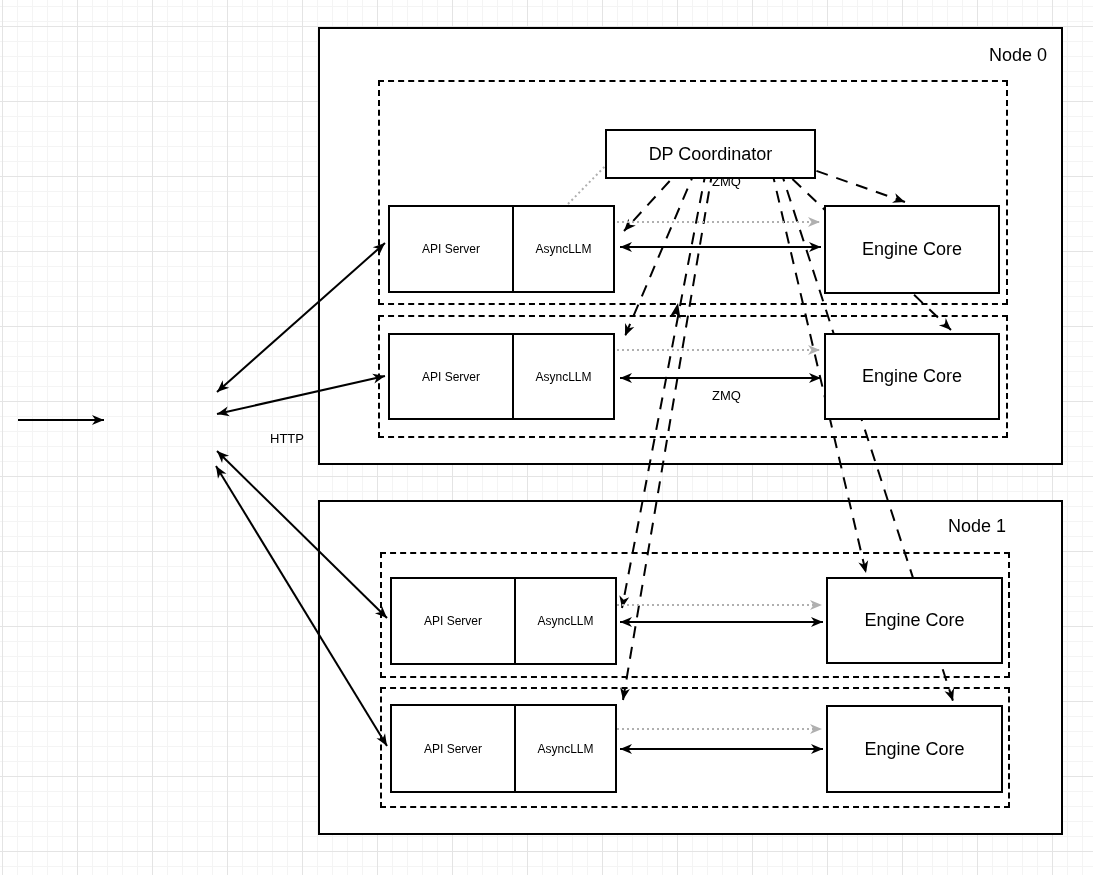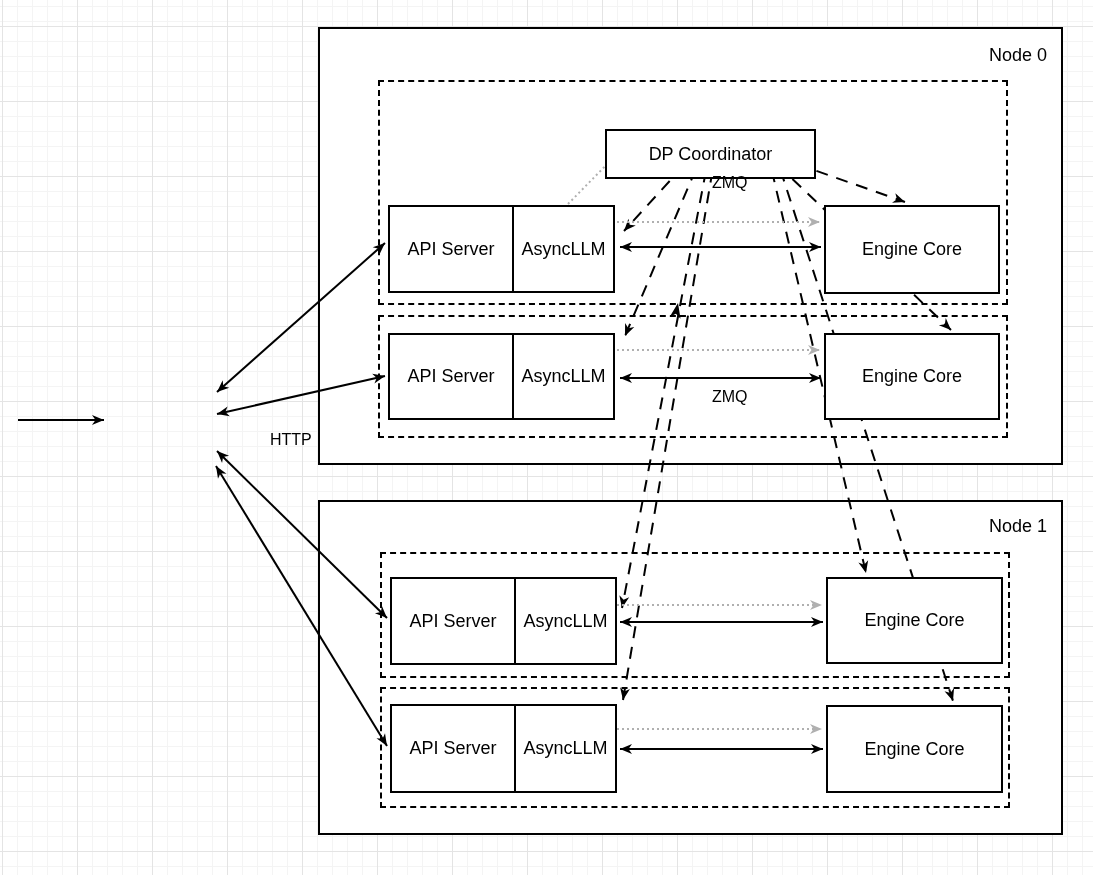--- a/index.html
+++ b/index.html
@@ -19,25 +19,25 @@
       repeating-linear-gradient(to bottom, #f4f4f4 0 1px, transparent 1px 15px);
     background-position:2px 26px;
   }
   .abs{position:absolute;box-sizing:border-box;}
   .node-rect{border:2px solid #000;background:#fff;}
   .group-rect{border:2px dashed #000;background:transparent;}
   .shape{border:2px solid #000;background:#fff;display:flex;align-items:center;justify-content:center;}
   .shape, .node-title, .edge-label, .lb-label{color:#000;}
   .node-title{font-size:18px;}
   .row-pair{display:flex;align-items:stretch;border:2px solid #000;background:#fff;}
-  .cell{display:flex;align-items:center;justify-content:center;font-size:18px;}
+  .cell{display:flex;align-items:center;justify-content:center;font-size:12px;}
   .cell-api{width:122px;border-right:2px solid #000;}
   .cell-async{flex:1;}
   .box-label{font-size:18px;text-align:center;line-height:1.35;}
-  .edge-label{font-size:16px;background:transparent;}
+  .edge-label{font-size:13px;background:transparent;}
   svg.lines{position:absolute;left:0;top:0;z-index:5;}
   .layer-groups{z-index:2;}
   .layer-shapes{z-index:6;}
   .layer-text{z-index:7;}
 </style>
 </head>
 <body>
 
 <div id="canvas">
 
@@ -124,18 +124,18 @@
 
   <div class="abs row-pair layer-shapes" style="left:390px;top:704px;width:227px;height:89px;">
     <div class="cell cell-api">API Server</div>
     <div class="cell cell-async">AsyncLLM</div>
   </div>
   <div class="abs shape layer-shapes" style="left:826px;top:705px;width:177px;height:88px;">
     <span class="box-label">Engine Core</span>
   </div>
 
   <div class="abs node-title layer-text" style="left:947px;top:45px;width:100px;text-align:right;">Node 0</div>
-  <div class="abs node-title layer-text" style="left:968px;top:516px;width:100px;text-align:center;">Node 1</div>
+  <div class="abs node-title layer-text" style="left:948px;top:516px;width:100px;text-align:left;">Node 1</div>
   <div class="abs edge-label layer-text" style="left:712px;top:174px;">ZMQ</div>
   <div class="abs edge-label layer-text" style="left:712px;top:388px;">ZMQ</div>
   <div class="abs edge-label layer-text" style="left:247px;top:431px;margin-left:23px;">HTTP</div>
 
 </div>
 
 </body></html>

